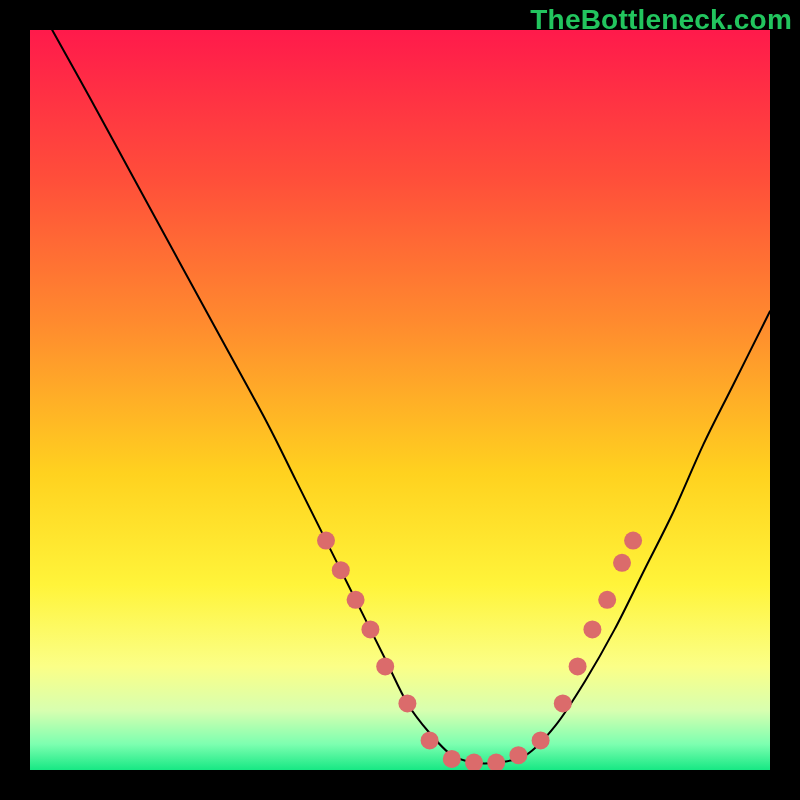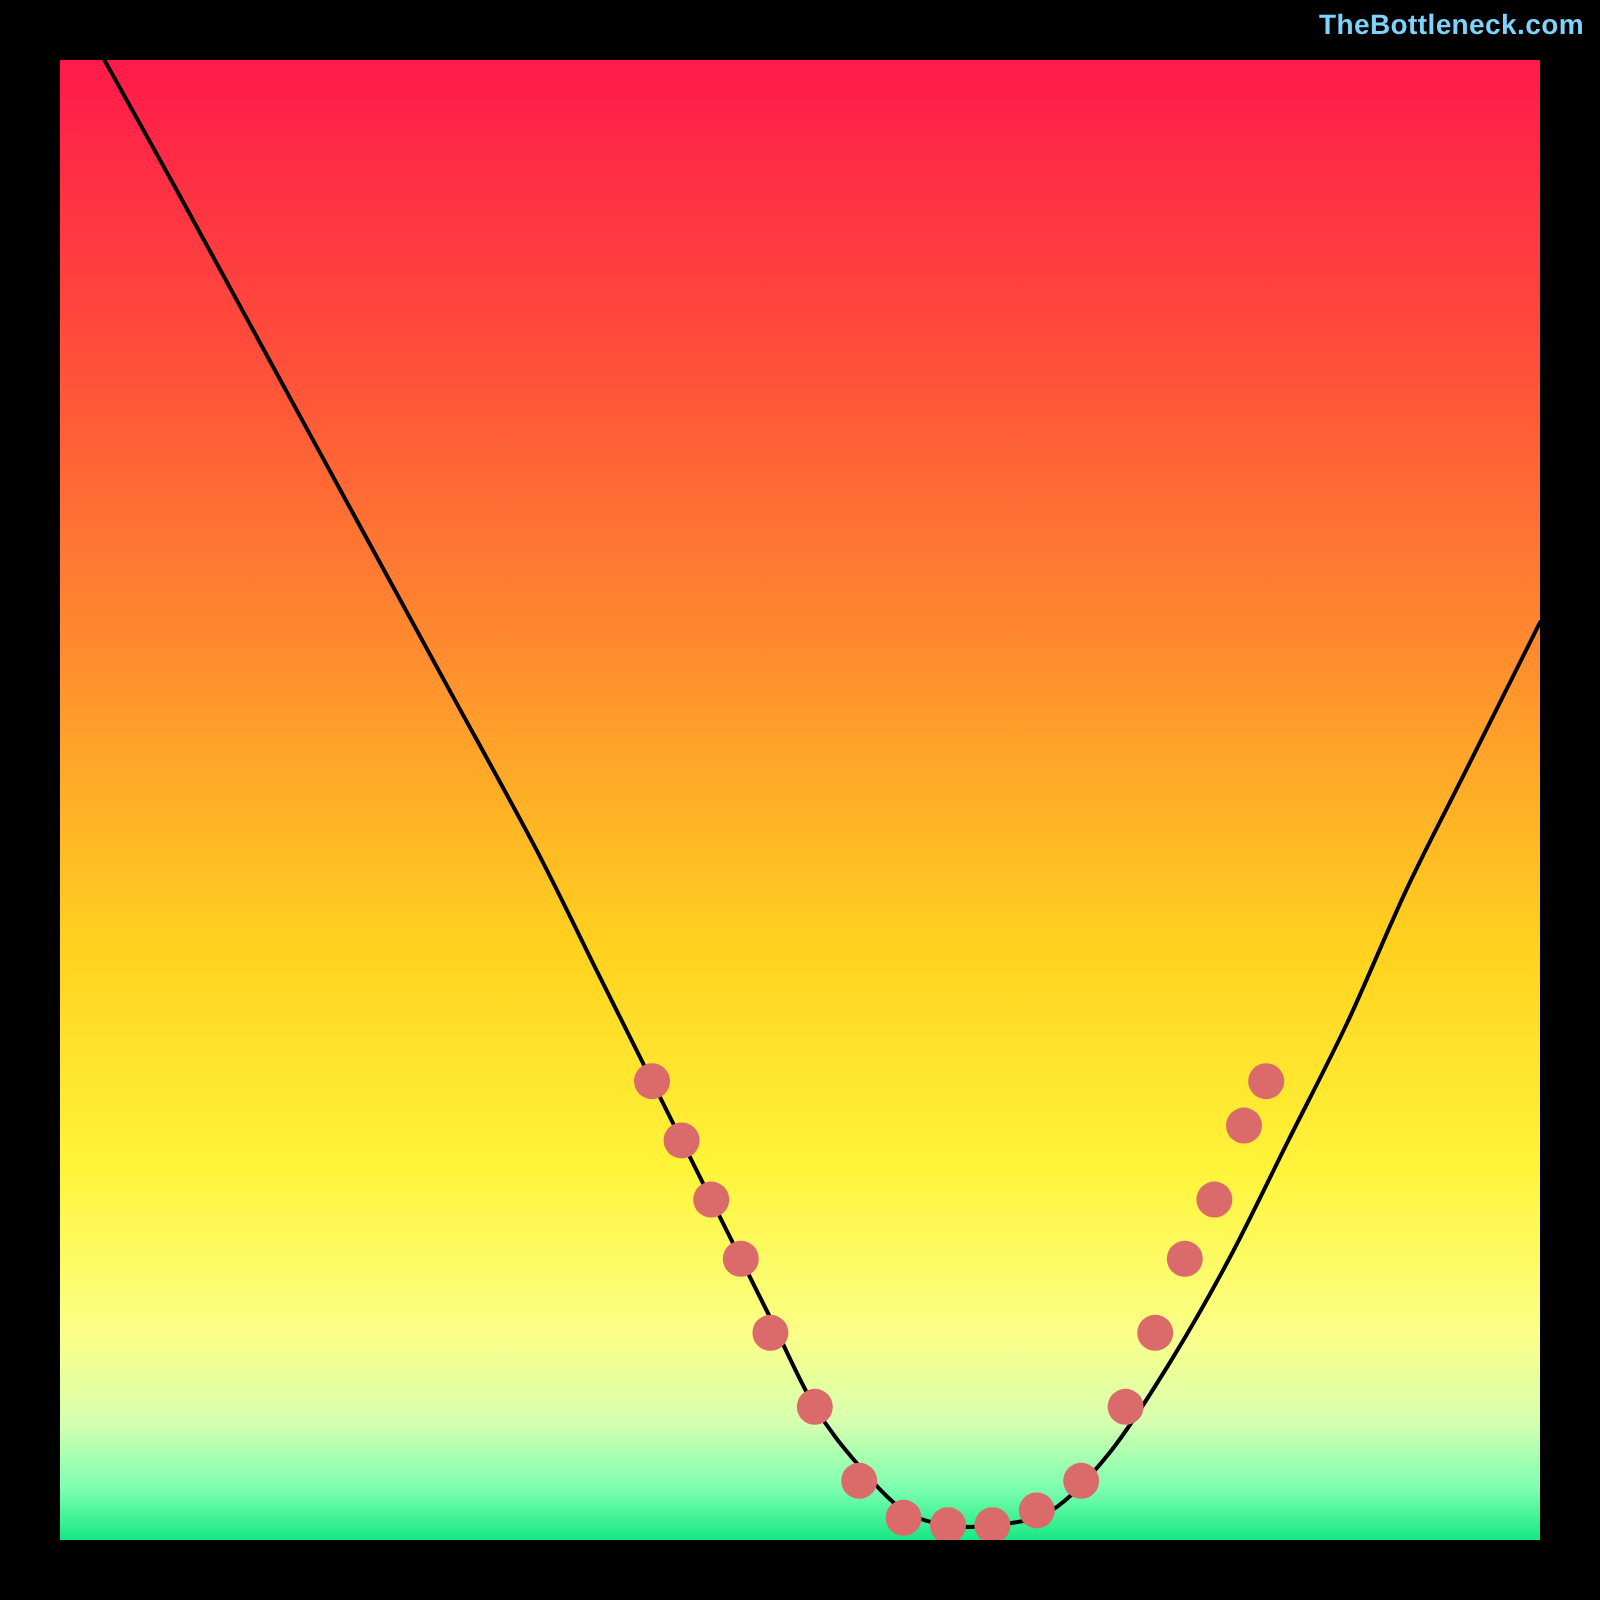--- a/index.html
+++ b/index.html
@@ -14,22 +14,22 @@
   .frame {
     position: relative;
     width: 800px;
     height: 800px;
     background: #000;
   }
   .attribution {
     position: absolute;
     top: 4px;
     right: 8px;
-    color: #7dd3fc;
-    font-size: 14px;
+    color: #22c55e;
+    font-size: 28px;
     font-weight: 600;
     letter-spacing: 0.2px;
     user-select: none;
   }
   .plot {
     position: absolute;
     left: 30px;
     top: 30px;
     width: 740px;
     height: 740px;

